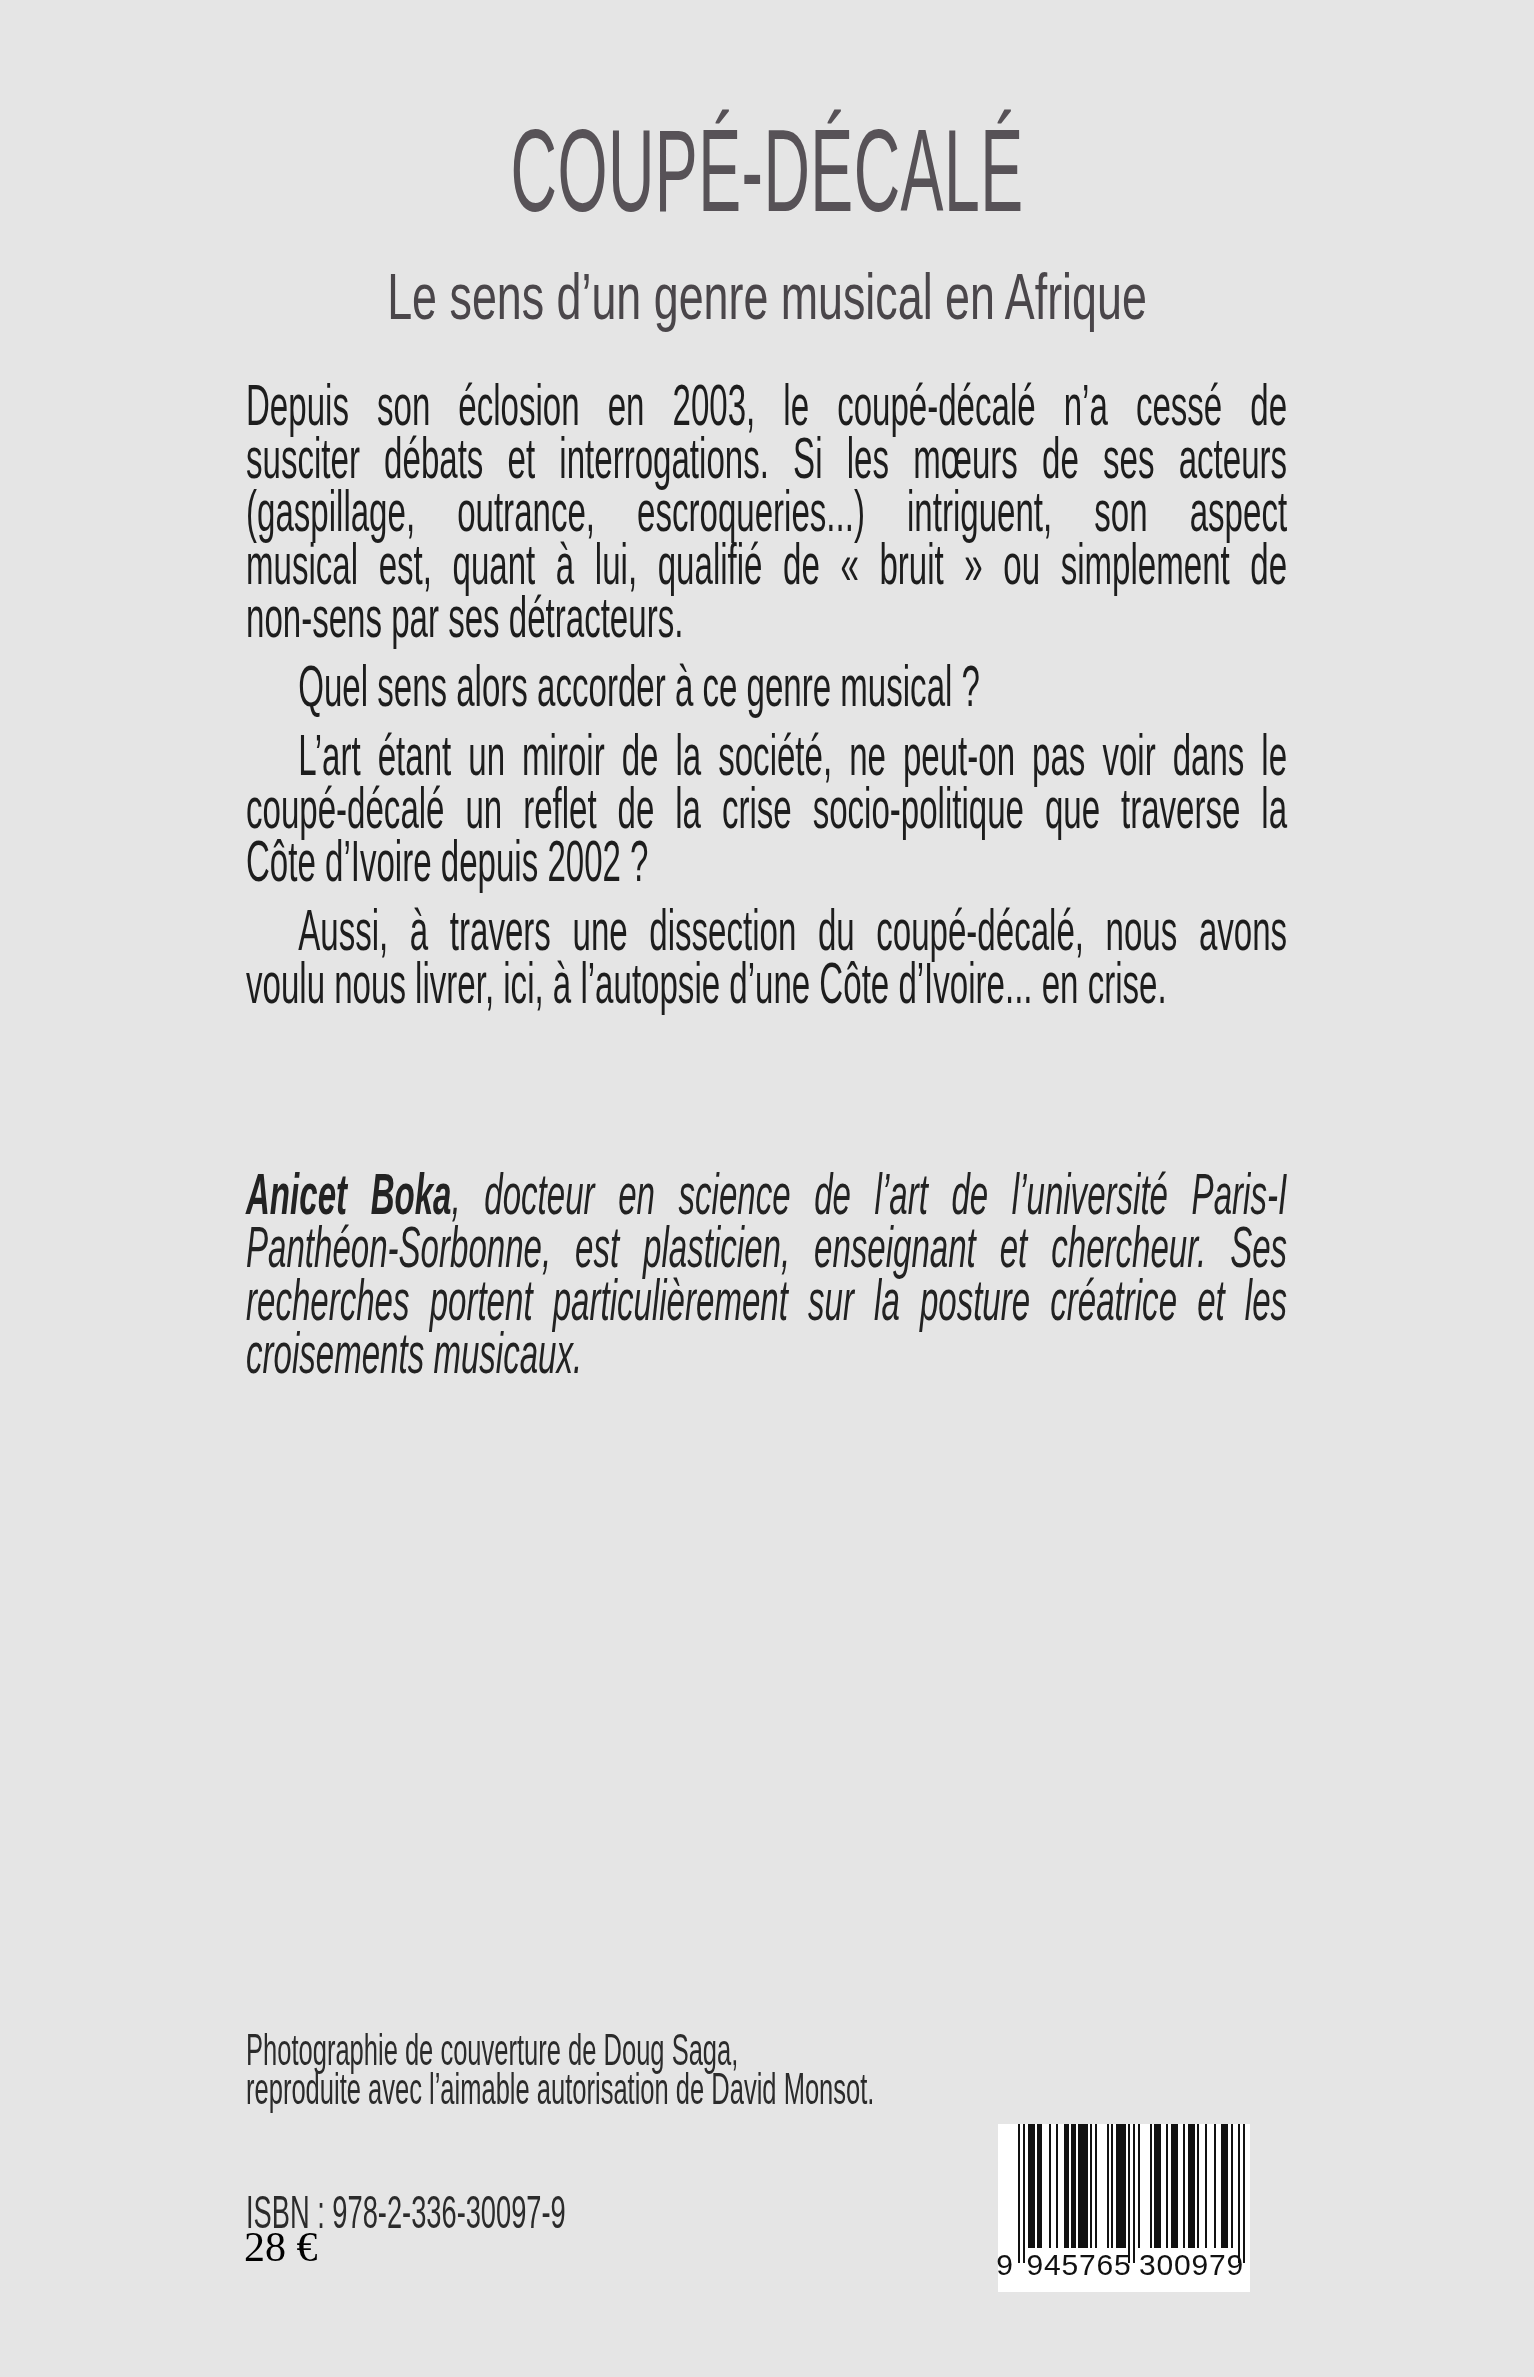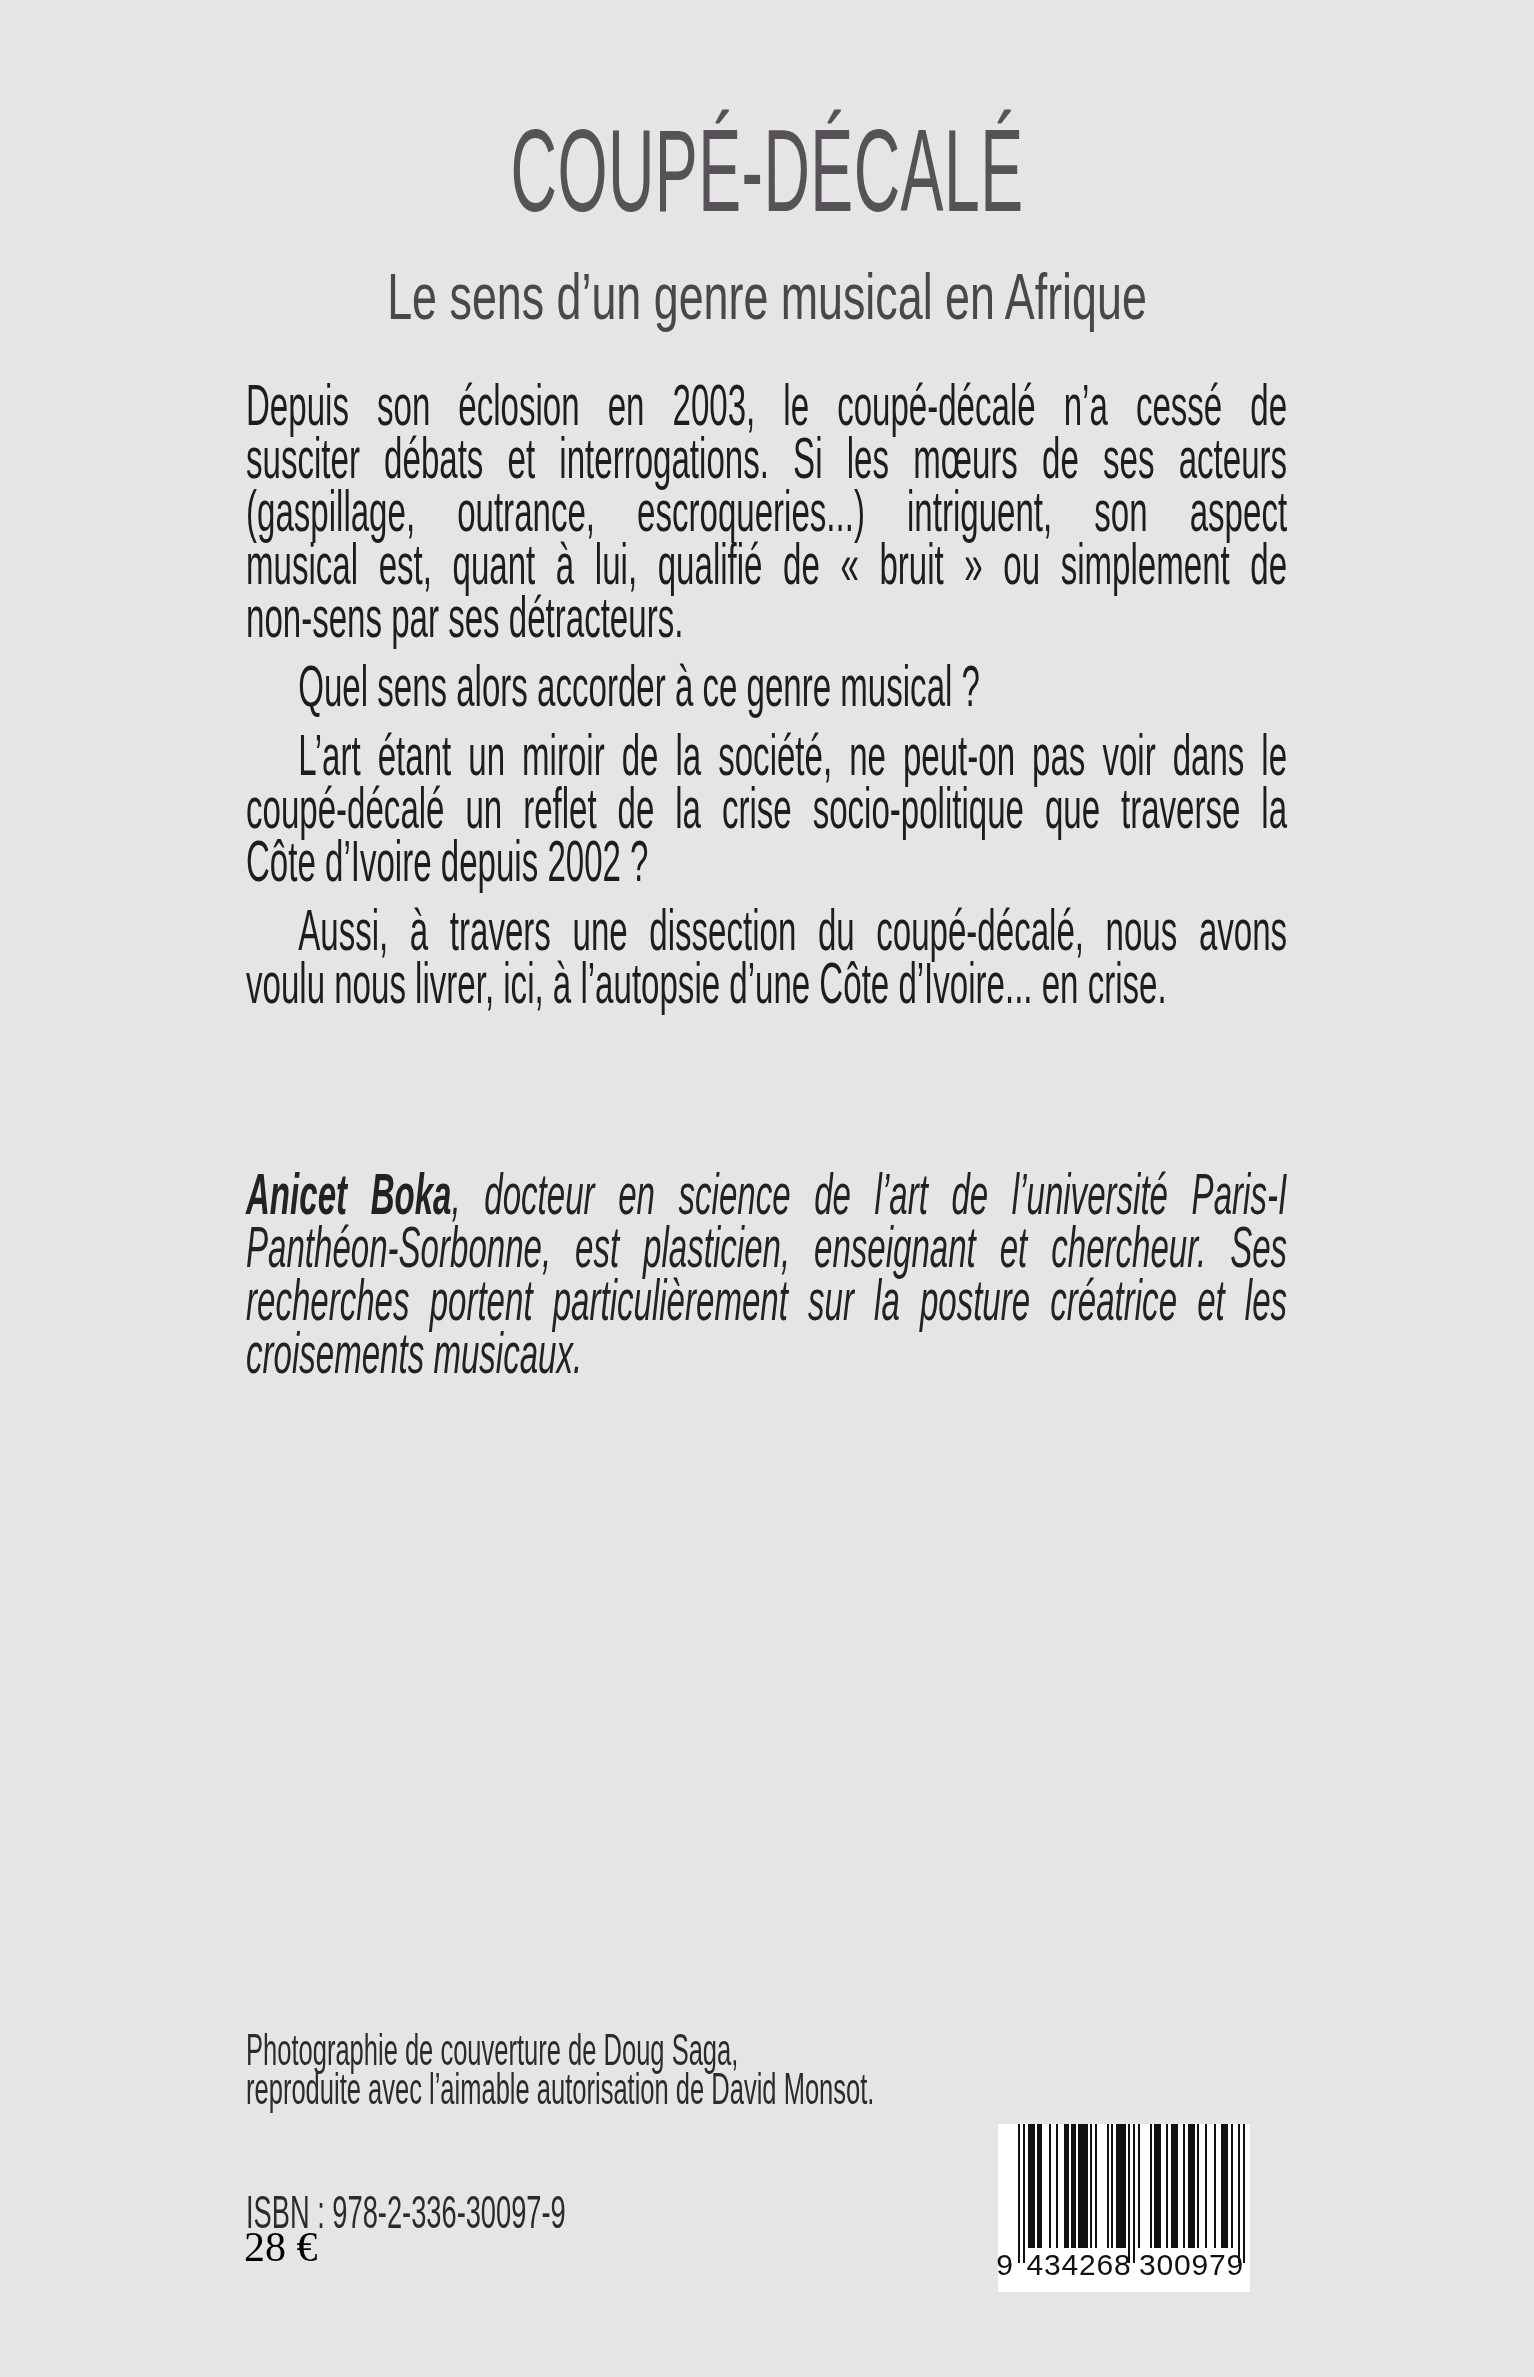--- a/index.html
+++ b/index.html
@@ -197,18 +197,18 @@
         <div class="bar" style="left: 190px; width: 7.2px; height: 124px;"></div>
         <div class="bar" style="left: 199px; width: 2.4px; height: 124px;"></div>
         <div class="bar" style="left: 207px; width: 2.4px; height: 124px;"></div>
         <div class="bar" style="left: 216px; width: 2.4px; height: 124px;"></div>
         <div class="bar" style="left: 223px; width: 7.2px; height: 124px;"></div>
         <div class="bar" style="left: 233px; width: 2.4px; height: 124px;"></div>
         <div class="bar" style="left: 240px; width: 2.4px; height: 139px;"></div>
         <div class="bar" style="left: 245px; width: 2.4px; height: 139px;"></div>
       </div>
     <span class="bc-digit bc-lead">9</span>
-    <span class="bc-digit bc-g1">434268</span>
+    <span class="bc-digit bc-g1">945765</span>
     <span class="bc-digit bc-g2">300979</span>
   </div>
 
 </main>
 
 
 </body></html>

